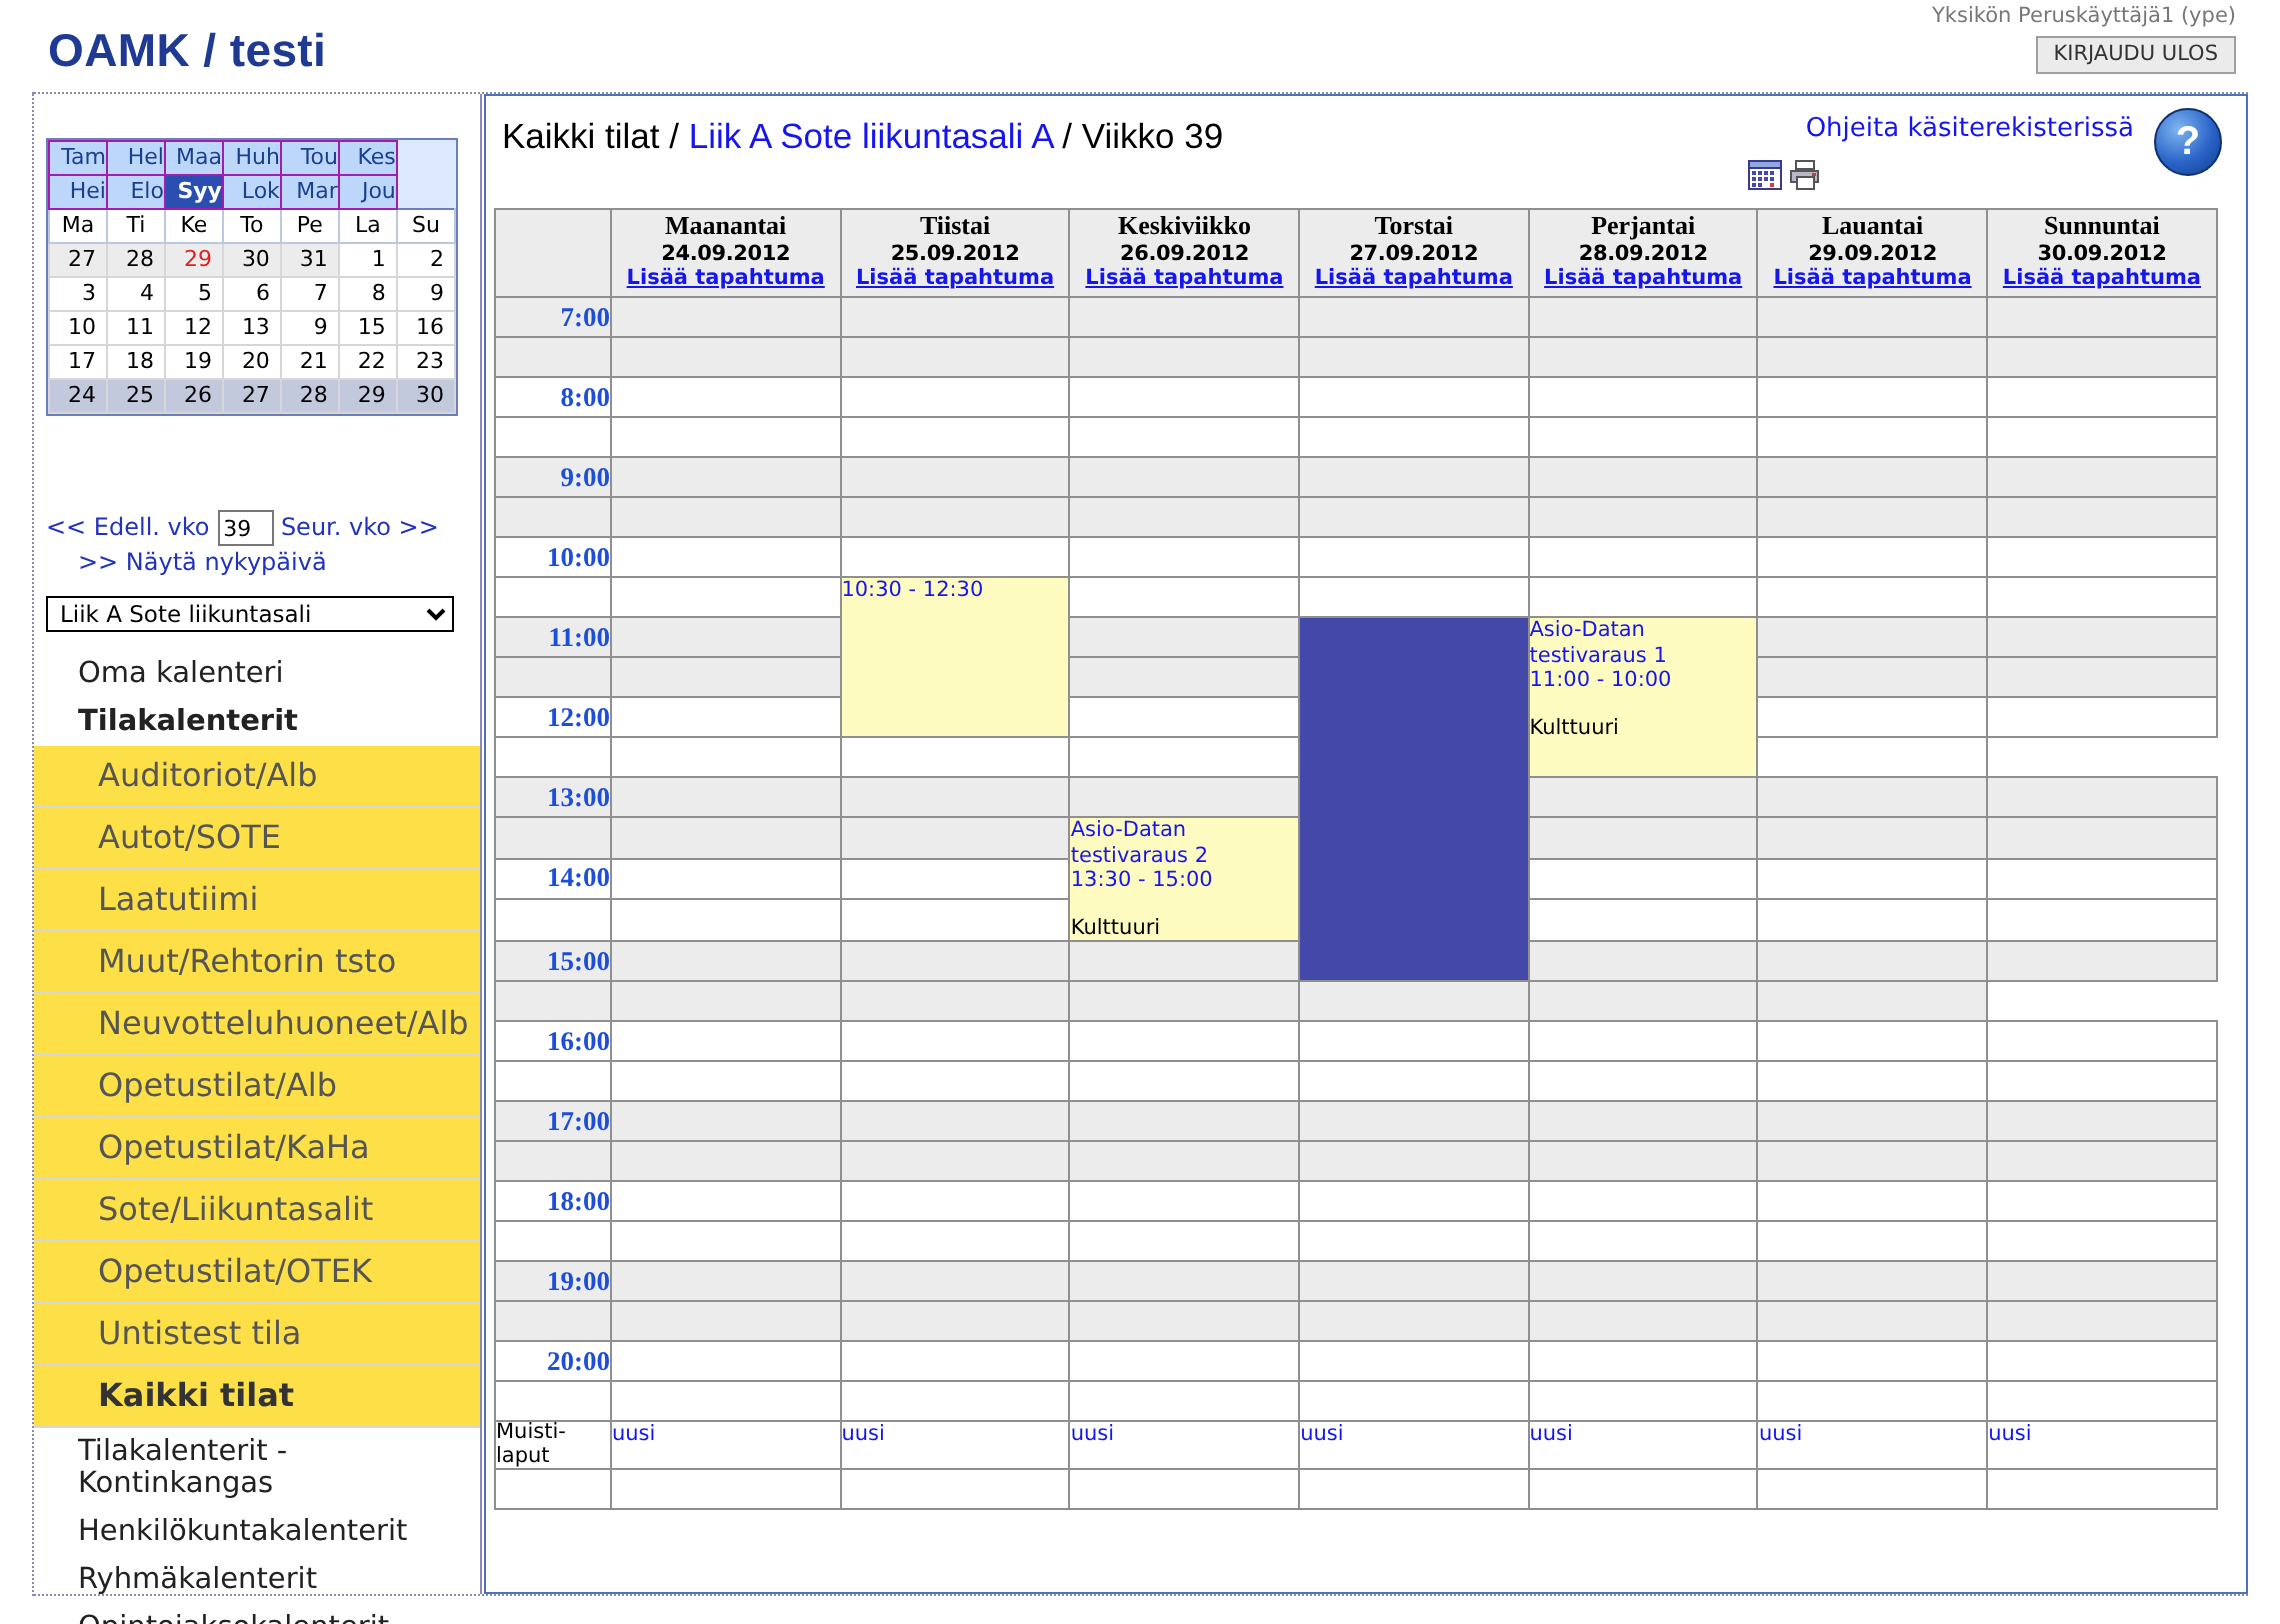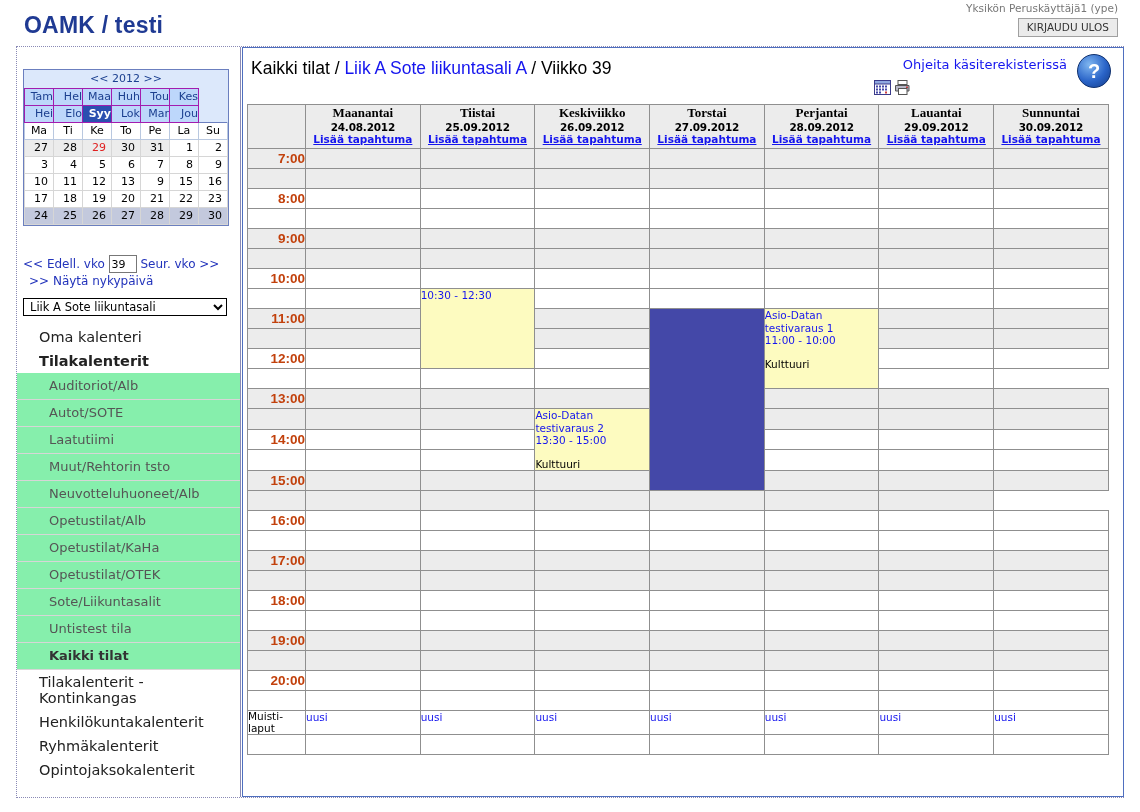--- a/index.html
+++ b/index.html
@@ -89,42 +89,42 @@
     position: absolute; left: 6px; top: 208px; width: 212px;
     font-size: 12px; color: #2233bb;
   }
   #nav-week a { color: #2233bb; text-decoration: none; cursor: pointer; }
   #week-input {
     width: 28px; height: 18px; font-size: 11px; text-align: left;
     border: 1px solid #777; vertical-align: middle; padding: 0 2px;
     font-family: "DejaVu Sans", sans-serif;
   }
   #nav-today {
-    position: absolute; left: 12px; top: 227px;
+    position: absolute; left: 22px; top: 227px;
     font-size: 12px; color: #2233bb; cursor: pointer;
   }
 
   #room-select {
     position: absolute; left: 6px; top: 251px;
     width: 204px; height: 18px;
     font-size: 11.5px; font-family: "DejaVu Sans", sans-serif;
     border: 1px solid #000; background: #fff;
     padding: 0 2px;
   }
 
   
   #sidenav { position: absolute; left: 0; top: 278px; width: 223px; }
   .nav-top {
     font-size: 14.5px; color: #222; padding: 4px 0 4px 22px; cursor: pointer;
     font-family: "DejaVu Sans", sans-serif;
   }
   .nav-top.bold { font-weight: bold; }
   .nav-sub {
-    font-size: 13px; color: #555; padding: 5px 0 6px 32px;
-    border-bottom: 1px solid #d6d6d6; background: #86efac; cursor: pointer;
+    font-size: 16px; color: #555; padding: 5px 0 6px 32px;
+    border-bottom: 1px solid #d6d6d6; background: #fde047; cursor: pointer;
   }
   .nav-sub:first-of-type { border-top: 1px solid #d6d6d6; }
   .nav-sub.active { font-weight: bold; color: #333; }
 
   
   #crumb {
     position: absolute; left: 8px; top: 10px;
     font-size: 17.5px; font-family: "Liberation Sans", sans-serif;
     color: #000; white-space: nowrap;
   }
@@ -164,22 +164,22 @@
     padding: 2px 0 3px 0; height: 44px;
   }
   th.dayhead .dn { font-size: 13px; font-weight: bold; color: #000;
     font-family: "Liberation Serif", serif; }
   th.dayhead .dd { font-size: 10.5px; font-weight: bold; color: #000; letter-spacing: -0.2px; }
   th.dayhead .add { font-size: 10.5px; font-weight: bold; color: #1515ee; cursor: pointer; text-decoration: underline; }
   th.corner { background: #ececec; }
 
   td.thour {
     text-align: right; padding: 0 7px 0 0;
-    font-size: 13.5px; font-weight: bold; color: #c2410c;
-    font-family: Liberation Sans, sans-serif;
+    font-size: 13.5px; font-weight: bold; color: #1d4ed8;
+    font-family: Liberation Serif, serif;
     border-bottom: none;
   }
   td.thalf { border-top: none; background: #fff; }
   td.thour.sh, td.thalf.sh { background: #ececec; }
   tr.slot { height: 20px; }
   td.cell { background: #fff; }
   td.cell.sh { background: #ececec; }
 
   td.ev-yellow {
     background: #fdfbc0; vertical-align: top;
@@ -209,23 +209,20 @@
   <div id="logout-btn">KIRJAUDU ULOS</div>
 </div>
 
 <div id="frame">
 
   <div id="left-panel">
 
     <div id="minical">
       <table>
         <tbody>
-            <tr>
-              <td class="mc-year" colspan="7">&lt;&lt; 2012 &gt;&gt;</td>
-            </tr>
         <tr class="mc-mon">
           <td>Tam</td>
           <td>Hel</td>
           <td>Maa</td>
           <td>Huh</td>
           <td>Tou</td>
           <td>Kes</td>
         </tr>
         <tr class="mc-mon">
           <td>Hei</td>
@@ -320,23 +317,23 @@
         <span>Laatutiimi</span></div>
       <div class="nav-sub">
         <span>Muut/Rehtorin tsto</span></div>
       <div class="nav-sub">
         <span>Neuvotteluhuoneet/Alb</span></div>
       <div class="nav-sub">
         <span>Opetustilat/Alb</span></div>
       <div class="nav-sub">
         <span>Opetustilat/KaHa</span></div>
       <div class="nav-sub">
+        <span>Sote/Liikuntasalit</span></div>
+      <div class="nav-sub">
         <span>Opetustilat/OTEK</span></div>
-      <div class="nav-sub">
-        <span>Sote/Liikuntasalit</span></div>
       <div class="nav-sub">
         <span>Untistest tila</span></div>
       <div class="nav-sub active">
         <span>Kaikki tilat</span></div>
 
       <div class="nav-top">
         <span>Tilakalenterit - Kontinkangas</span></div>
       <div class="nav-top">
         <span>Henkilökuntakalenterit</span></div>
       <div class="nav-top">
@@ -392,21 +389,21 @@
         <col class="daycol">
           <col class="daycol">
           <col class="daycol">
           <col class="daycol">
       </colgroup>
       <thead>
       <tr>
         <th class="corner"></th>
         <th class="dayhead">
           <div class="dn">Maanantai</div>
-          <div class="dd">24.08.2012</div>
+          <div class="dd">24.09.2012</div>
           <div class="add">Lisää tapahtuma</div>
         </th>
         <th class="dayhead">
           <div class="dn">Tiistai</div>
           <div class="dd">25.09.2012</div>
           <div class="add">Lisää tapahtuma</div>
         </th>
         <th class="dayhead">
           <div class="dn">Keskiviikko</div>
           <div class="dd">26.09.2012</div>

